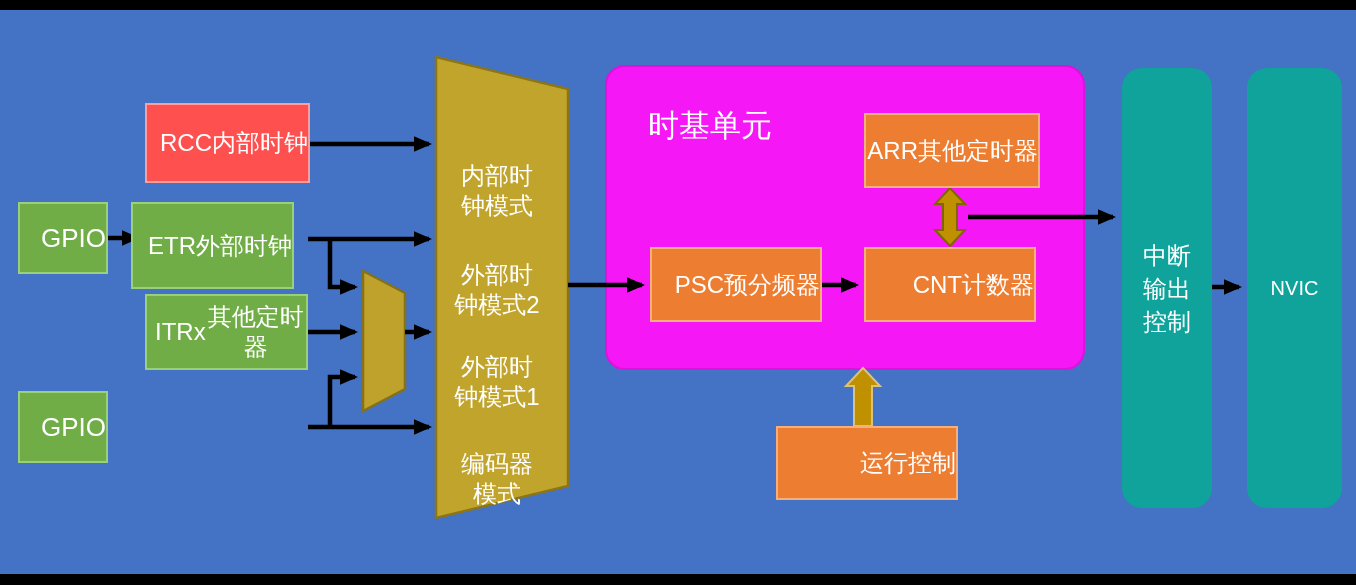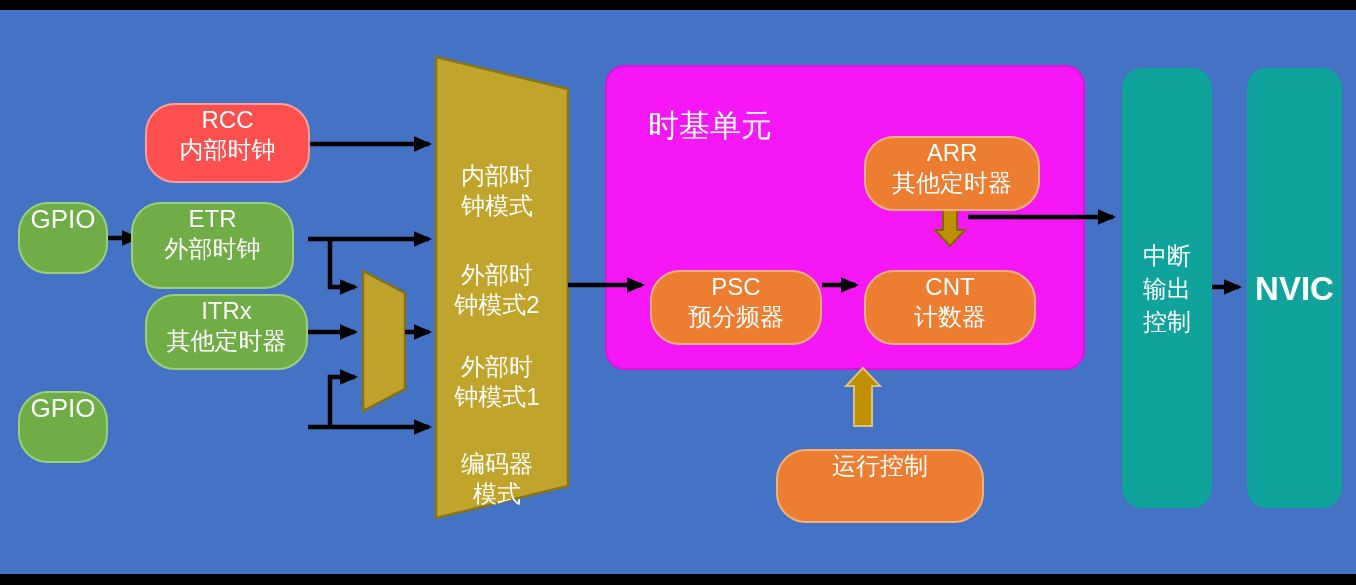--- a/index.html
+++ b/index.html
@@ -6,40 +6,40 @@
   .stage{
     position:relative;width:1356px;height:585px;overflow:hidden;
     background:#4472C4;
     font-family:"Liberation Sans","DejaVu Sans",sans-serif;
     color:#fff;
   }
   .bar{position:absolute;left:0;width:1356px;background:#000;}
   .bar.top{top:0;height:10px;}
   .bar.bottom{bottom:0;height:11px;}
   .box{
-    position:absolute;display:flex;flex-direction:column;
-    align-items:center;justify-content:flex-start;
+    position:absolute;display:flex;
+    align-items:center;justify-content:flex-end;
     text-align:center;font-size:24px;line-height:30px;color:#fff;
-    box-sizing:border-box;z-index:3;border-radius:30px;
+    box-sizing:border-box;z-index:3;
   }
   .red{background:#FF5050;border:2px solid #FF9C9C;}
-  .green{background:#70AD47;border:2px solid #9BD07A;}
-  .orange{background:#ED7D31;border:2px solid #F5AF7D;margin-top:23px;}
+  .green{background:#70AD47;border:2px solid #9BD07A;padding-left:8px;}
+  .orange{background:#ED7D31;border:2px solid #F5AF7D;}
   .gpio{font-size:26px;}
   .panel{position:absolute;box-sizing:border-box;z-index:1;border-radius:20px;}
   .magenta{background:#F617F6;border:2px solid #DD12DD;}
   .teal{background:#0FA39B;display:flex;flex-direction:column;align-items:center;justify-content:center;text-align:center;font-size:24px;line-height:33px;color:#fff;}
   .panel-label{position:absolute;font-size:31px;color:#fff;z-index:3;}
   svg.layer{position:absolute;left:0;top:0;z-index:2;}
   .arrow{stroke:#000;stroke-width:4.5;fill:none;marker-end:url(#ah);}
   .mux-label{
     position:absolute;width:130px;text-align:center;
     font-size:24px;line-height:30px;color:#fff;z-index:3;margin-top:48px;
   }
-  .nvic-text{font-size:33px;font-weight:bold;}
+  .nvic-text{font-size:20px;}
 </style>
 </head>
 <body>
 
 <div class="stage">
 
   <div class="bar top"></div>
   <div class="bar bottom"></div>
 
   <div class="panel magenta" style="left:605px;top:65px;width:480px;height:305px"></div>
@@ -134,17 +134,17 @@
   <div class="box orange" style="left:650px;top:247px;width:172px;height:75px">
     <span>PSC</span>
     <span>预分频器</span>
   </div>
 
   <div class="box orange" style="left:864px;top:247px;width:172px;height:75px">
     <span>CNT</span>
     <span>计数器</span>
   </div>
 
-  <div class="box orange" style="left:776px;top:426px;width:208px;height:74px">
+  <div class="box orange" style="left:776px;top:426px;width:182px;height:74px">
     <span>运行控制</span>
   </div>
 
 </div>
 
 </body></html>

